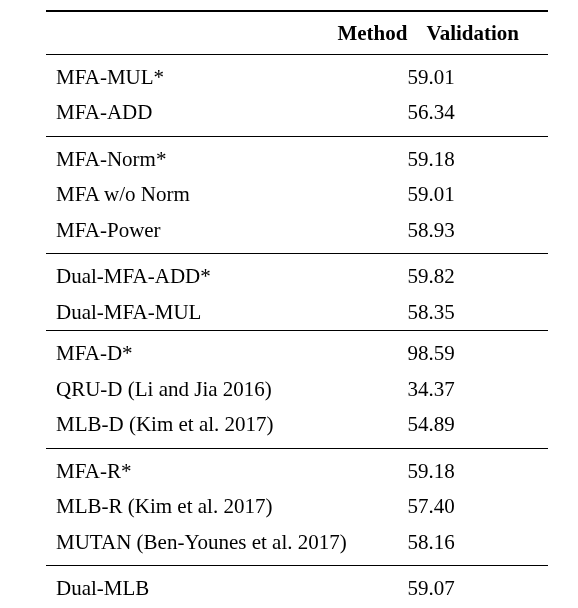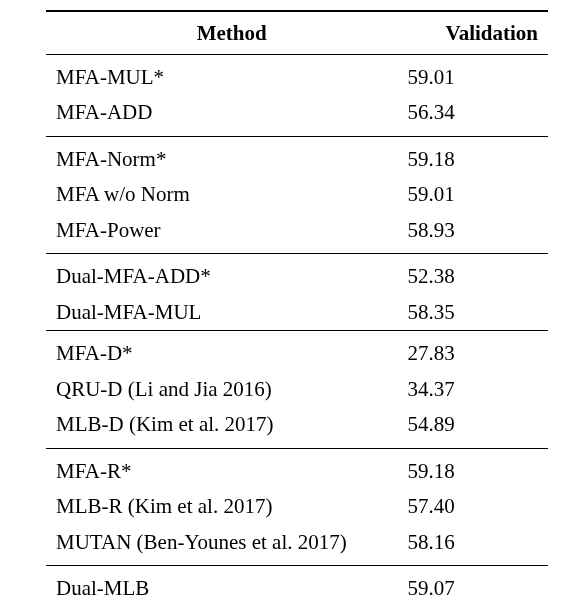--- a/index.html
+++ b/index.html
@@ -16,26 +16,26 @@
     box-sizing: border-box;
     width: 578px;
   }
   table {
     border-collapse: collapse;
     width: 100%;
     font-size: 21px;
     line-height: 1.5;
   }
   th {
-    text-align: center;
+    text-align: right;
     font-weight: bold;
     padding: 6px 0 4px 10px;
   }
   th.val {
-    text-align: right;
+    text-align: center;
     padding-left: 0;
     padding-right: 10px;
   }
   td {
     padding: 2px 0 2px 10px;
   }
   td.val {
     padding-left: 0;
     padding-right: 10px;
   }
@@ -78,30 +78,30 @@
       <td>MFA w/o Norm</td>
       <td class="val">59.01</td>
     </tr>
     <tr class="grp-bot">
       <td>MFA-Power</td>
       <td class="val">58.93</td>
     </tr>
 
     <tr class="mid-rule grp-top">
       <td>Dual-MFA-ADD*</td>
-      <td class="val">52.38</td>
+      <td class="val">59.82</td>
     </tr>
     <tr>
       <td>Dual-MFA-MUL</td>
       <td class="val">58.35</td>
     </tr>
 
     <tr class="mid-rule grp-top">
       <td>MFA-D*</td>
-      <td class="val">27.83</td>
+      <td class="val">98.59</td>
     </tr>
     <tr>
       <td>QRU-D (Li and Jia 2016)</td>
       <td class="val">34.37</td>
     </tr>
     <tr class="grp-bot">
       <td>MLB-D (Kim et al. 2017)</td>
       <td class="val">54.89</td>
     </tr>
 

